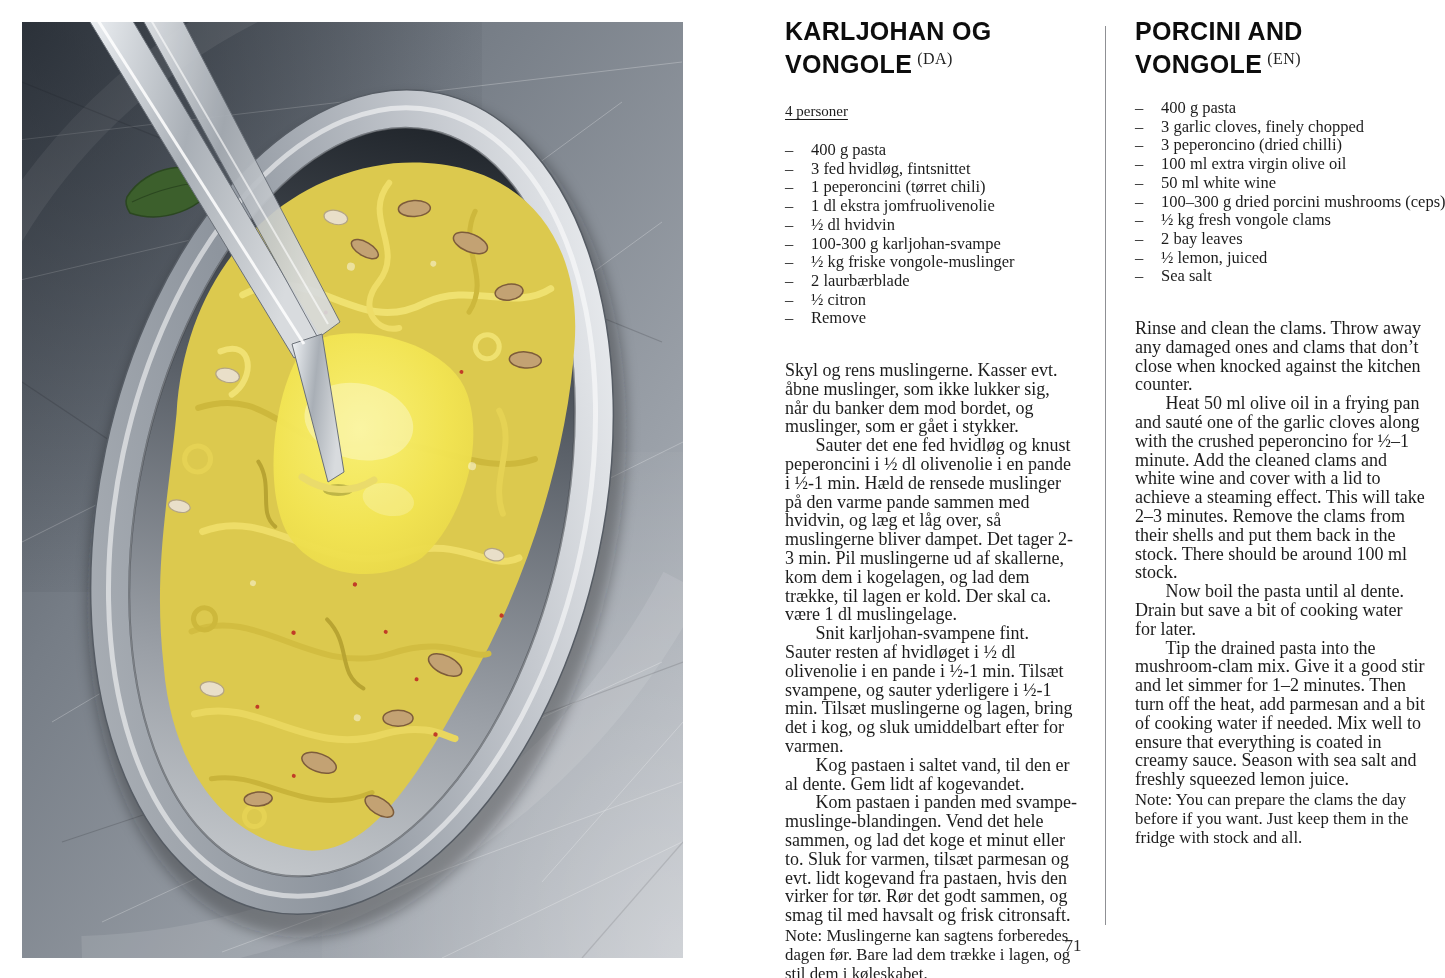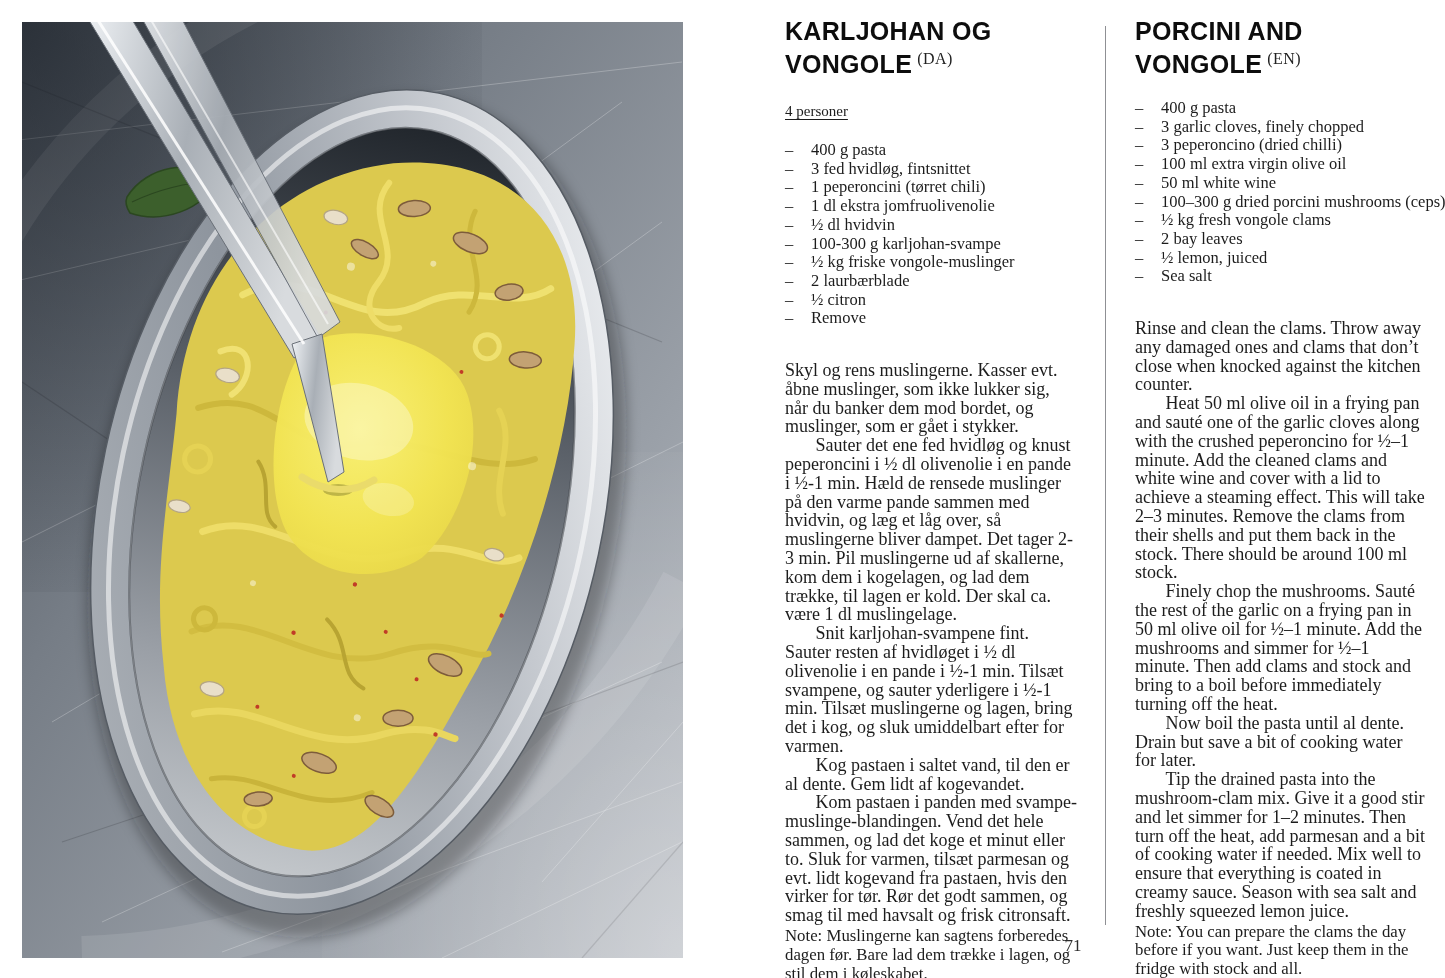--- a/index.html
+++ b/index.html
@@ -334,21 +334,20 @@
           <span class="ing-text">Sea salt</span>
         </li>
       </ul>
 
     <div class="body">
 
         <p>Rinse and clean the clams. Throw away any damaged ones and clams that don’t close when knocked against the kitchen counter.</p>
 
         <p>Heat 50 ml olive oil in a frying pan and sauté one of the garlic cloves along with the crushed peperoncino for ½–1 minute. Add the cleaned clams and white wine and cover with a lid to achieve a steaming effect. This will take 2–3 minutes. Remove the clams from their shells and put them back in the stock. There should be around 100 ml stock.</p>
 
-        <p>Finely chop the mushrooms. Sauté the rest of the garlic on a frying pan in 50 ml olive oil for ½–1 minute. Add the mushrooms and simmer for ½–1 minute. Then add clams and stock and bring to a boil before immediately turning off the heat.</p>
 
         <p>Now boil the pasta until al dente. Drain but save a bit of cooking water for later.</p>
 
         <p>Tip the drained pasta into the mushroom-clam mix. Give it a good stir and let simmer for 1–2 minutes. Then turn off the heat, add parmesan and a bit of cooking water if needed. Mix well to ensure that everything is coated in creamy sauce. Season with sea salt and freshly squeezed lemon juice.</p>
       </div>
 
     <p class="note">Note: You can prepare the clams the day before if you want. Just keep them in the fridge with stock and all.</p>
   </section>
 
   <div class="page-number">71</div>

